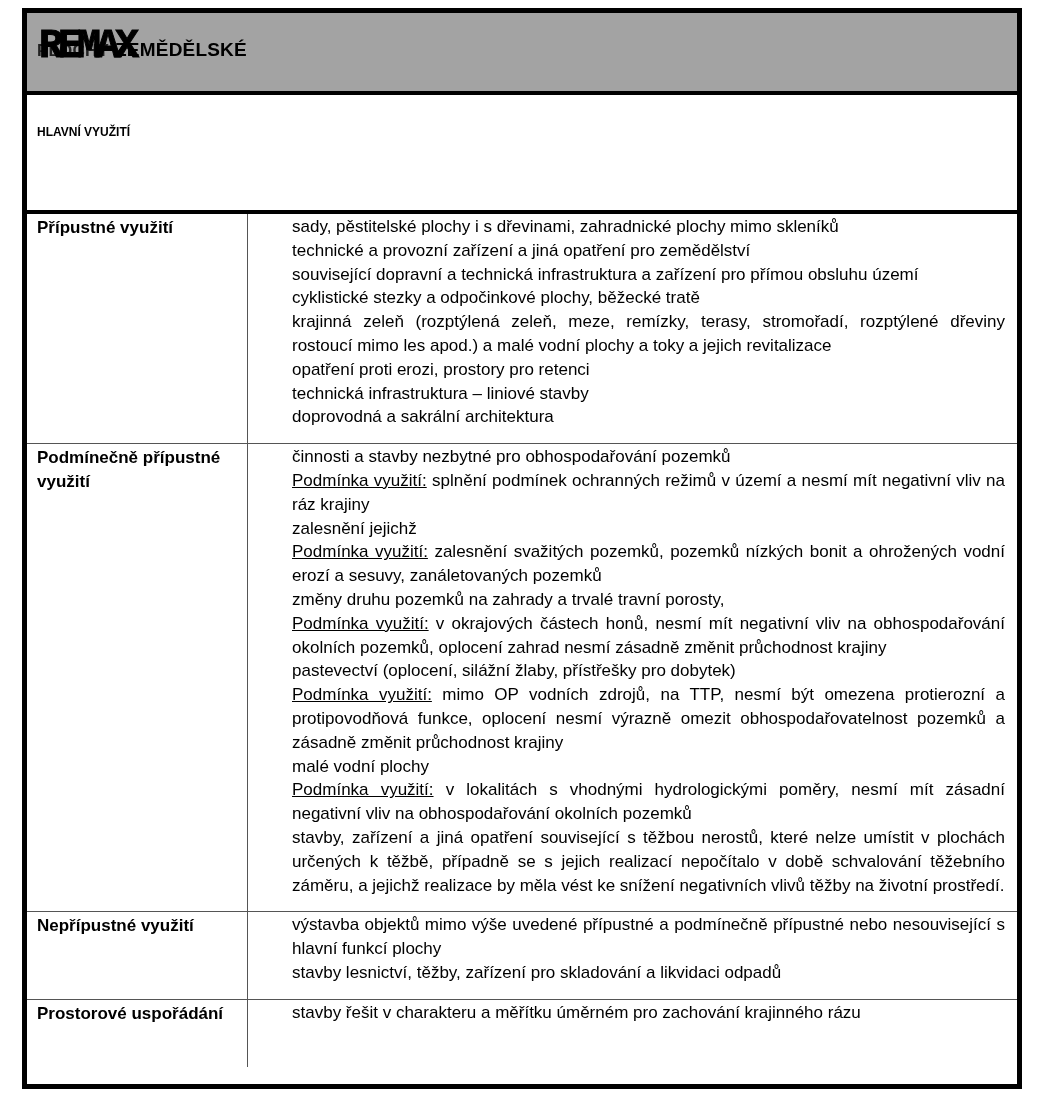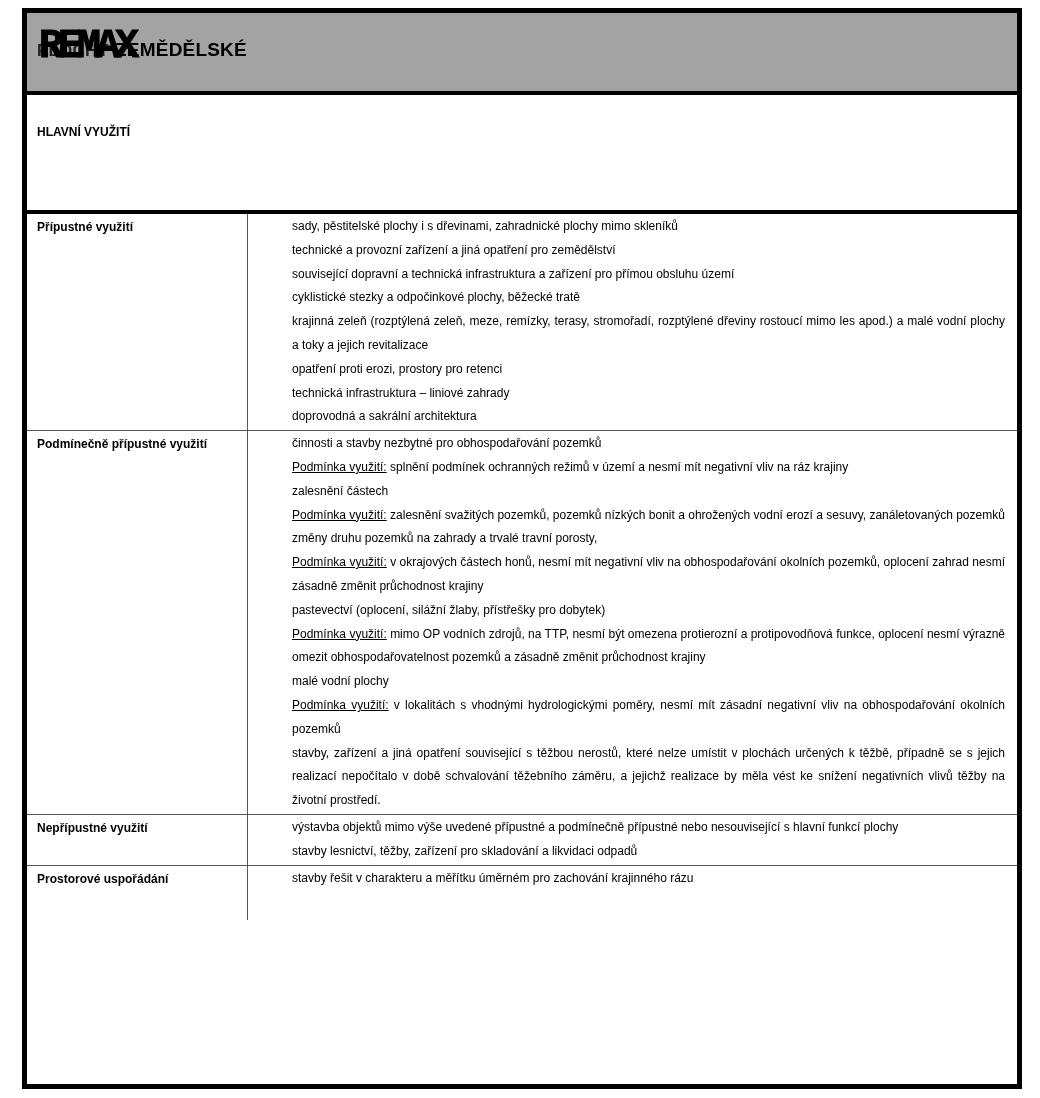--- a/index.html
+++ b/index.html
@@ -76,33 +76,33 @@
       line-height: 22px;
       text-align: justify;
     }
     table.rules {
       width: 100%;
       border-collapse: collapse;
       table-layout: fixed;
     }
     table.rules td {
       vertical-align: top;
-      font-size: 12px;
+      font-size: 17px;
       line-height: 23.8px;
       border-bottom: 1px solid #555;
       border-radius: 9px;
     }
     table.rules td.label-cell {
       width: 200px;
       font-weight: bold;
       padding: 2px 10px 0 10px;
       border-right: 1px solid #555;
     }
     table.rules td.content-cell {
-      padding: 1px 12px 1px 44px;
+      padding: 1px 12px 14px 44px;
       text-align: justify;
     }
     table.rules tr:last-child td {
       border-bottom: none;
       height: 52px;
     }
     .line {
       display: block;
     }
     .cond {
@@ -132,32 +132,32 @@
 
       <tr>
         <td class="label-cell">Přípustné využití</td>
         <td class="content-cell">
           <span class="line">sady, pěstitelské plochy i s dřevinami, zahradnické plochy mimo skleníků</span>
           <span class="line">technické a provozní zařízení a jiná opatření pro zemědělství</span>
           <span class="line">související dopravní a technická infrastruktura a zařízení pro přímou obsluhu území</span>
           <span class="line">cyklistické stezky a odpočinkové plochy, běžecké tratě</span>
           <span class="line">krajinná zeleň (rozptýlená zeleň, meze, remízky, terasy, stromořadí, rozptýlené dřeviny rostoucí mimo les apod.) a malé vodní plochy a toky a jejich revitalizace</span>
           <span class="line">opatření proti erozi, prostory pro retenci</span>
-          <span class="line">technická infrastruktura – liniové zahrady</span>
+          <span class="line">technická infrastruktura – liniové stavby</span>
           <span class="line">doprovodná a sakrální architektura</span>
         </td>
       </tr>
 
       <tr>
         <td class="label-cell">Podmínečně přípustné využití</td>
         <td class="content-cell">
           <span class="line">činnosti a stavby nezbytné pro obhospodařování pozemků</span>
           <span class="line cond"><span class="cond-label">Podmínka využití:</span> <span>splnění podmínek ochranných režimů v území a nesmí mít negativní vliv na ráz krajiny</span></span>
 
-          <span class="line">zalesnění částech</span>
+          <span class="line">zalesnění jejichž</span>
           <span class="line cond"><span class="cond-label">Podmínka využití:</span> <span>zalesnění svažitých pozemků, pozemků nízkých bonit a ohrožených vodní erozí a sesuvy, zanáletovaných pozemků</span></span>
 
           <span class="line">změny druhu pozemků na zahrady a trvalé travní porosty,</span>
           <span class="line cond"><span class="cond-label">Podmínka využití:</span> <span>v okrajových částech honů, nesmí mít negativní vliv na obhospodařování okolních pozemků, oplocení zahrad nesmí zásadně změnit průchodnost krajiny</span></span>
 
           <span class="line">pastevectví (oplocení, silážní žlaby, přístřešky pro dobytek)</span>
           <span class="line cond"><span class="cond-label">Podmínka využití:</span> <span>mimo OP vodních zdrojů, na TTP, nesmí být omezena protierozní a protipovodňová funkce, oplocení nesmí výrazně omezit obhospodařovatelnost pozemků a  zásadně změnit průchodnost krajiny</span></span>
 
           <span class="line">malé vodní plochy</span>
           <span class="line cond"><span class="cond-label">Podmínka využití:</span> <span>v lokalitách s vhodnými hydrologickými poměry, nesmí mít zásadní negativní vliv na obhospodařování okolních pozemků</span></span>

